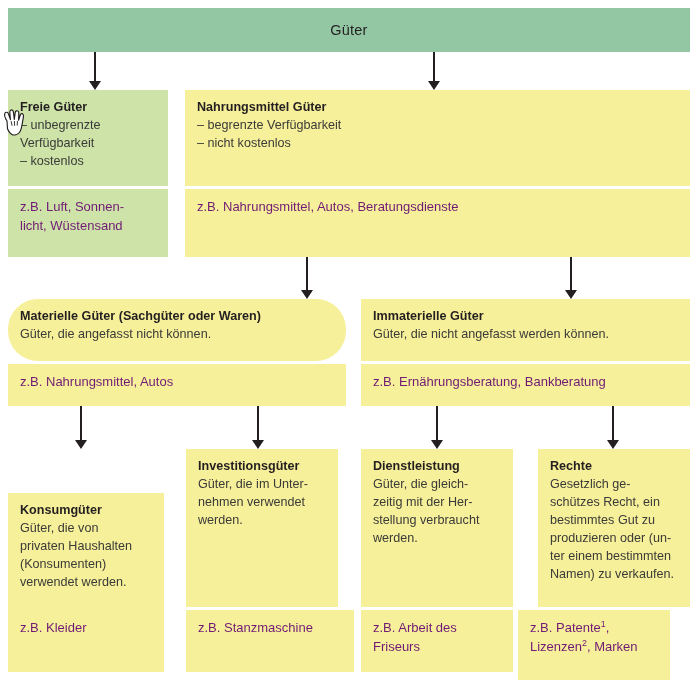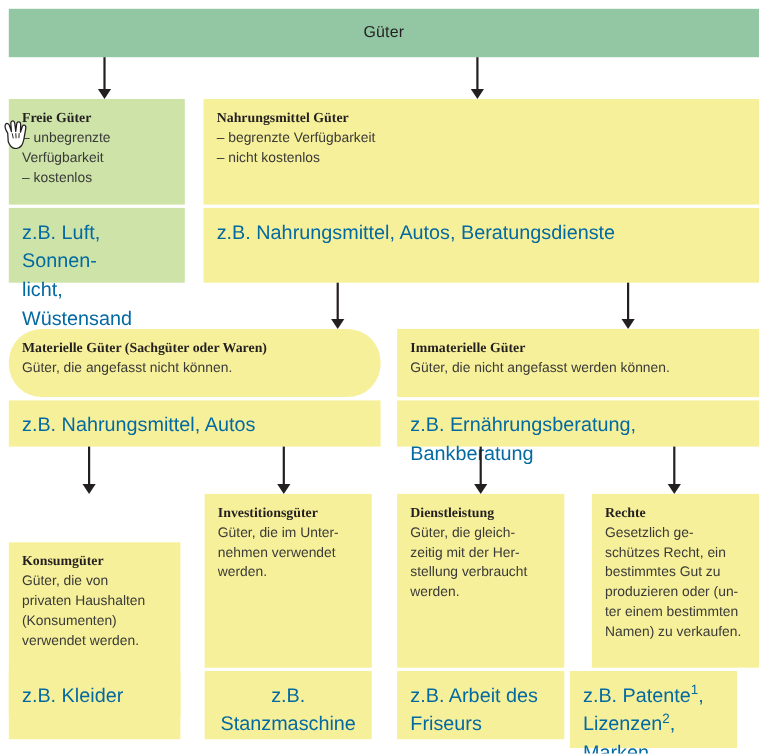--- a/index.html
+++ b/index.html
@@ -47,33 +47,32 @@
 
   .pad {
     padding: 9px 12px 6px 12px;
   }
   .title {
     font-size: 12.6px;
     font-weight: bold;
     line-height: 1.38;
     margin: 0 0 1px 0;
     color: #231f20;
-    font-family: Liberation Serif, serif;
   }
   .body-txt {
     font-size: 12.6px;
     line-height: 1.42;
     color: #3a3a38;
     white-space: pre-line;
     margin: 0;
   }
   .ex-txt {
-    font-size: 18px;
+    font-size: 13px;
     line-height: 1.45;
-    color: #0369a1;
+    color: #701a75;
     white-space: pre-line;
     margin: 0;
   }
 
   
   .arrow {
     position: absolute;
     width: 14px;
   }
   .arrow .shaft {
@@ -196,21 +195,21 @@
   <div class="box yellow pad" style="left:8px; top:610px; width:156px; height:62px;">
     <div class="ex-txt">z.B. Kleider</div>
   </div>
 
   <div class="box yellow pad" style="left:186px; top:449px; width:152px; height:158px;">
     <div class="title">Investitionsgüter</div>
     <div class="body-txt">Güter, die im Unter-
 nehmen verwendet
 werden.</div>
   </div>
-  <div class="box yellow pad" style="left:186px; top:610px; width:152px; height:62px;text-align:center;">
+  <div class="box yellow pad" style="left:186px; top:610px; width:168px; height:62px;">
     <div class="ex-txt">z.B. Stanzmaschine</div>
   </div>
 
   <div class="box yellow pad" style="left:361px; top:449px; width:152px; height:158px;">
     <div class="title">Dienstleistung</div>
     <div class="body-txt">Güter, die gleich-
 zeitig mit der Her-
 stellung verbraucht
 werden.</div>
   </div>

